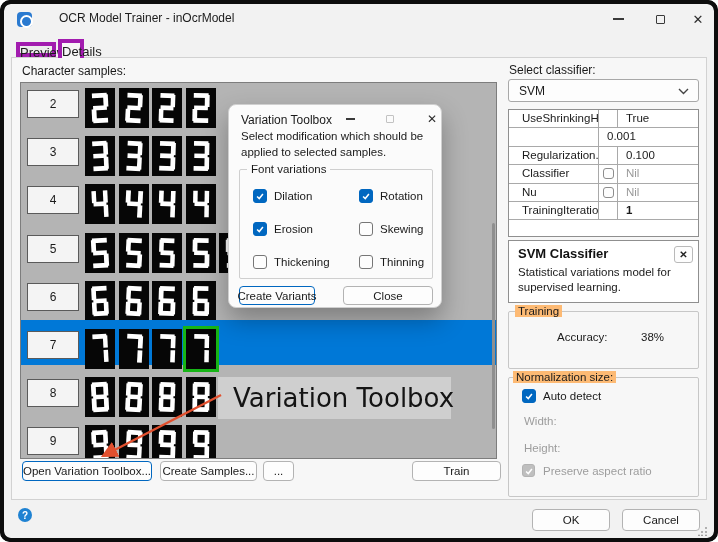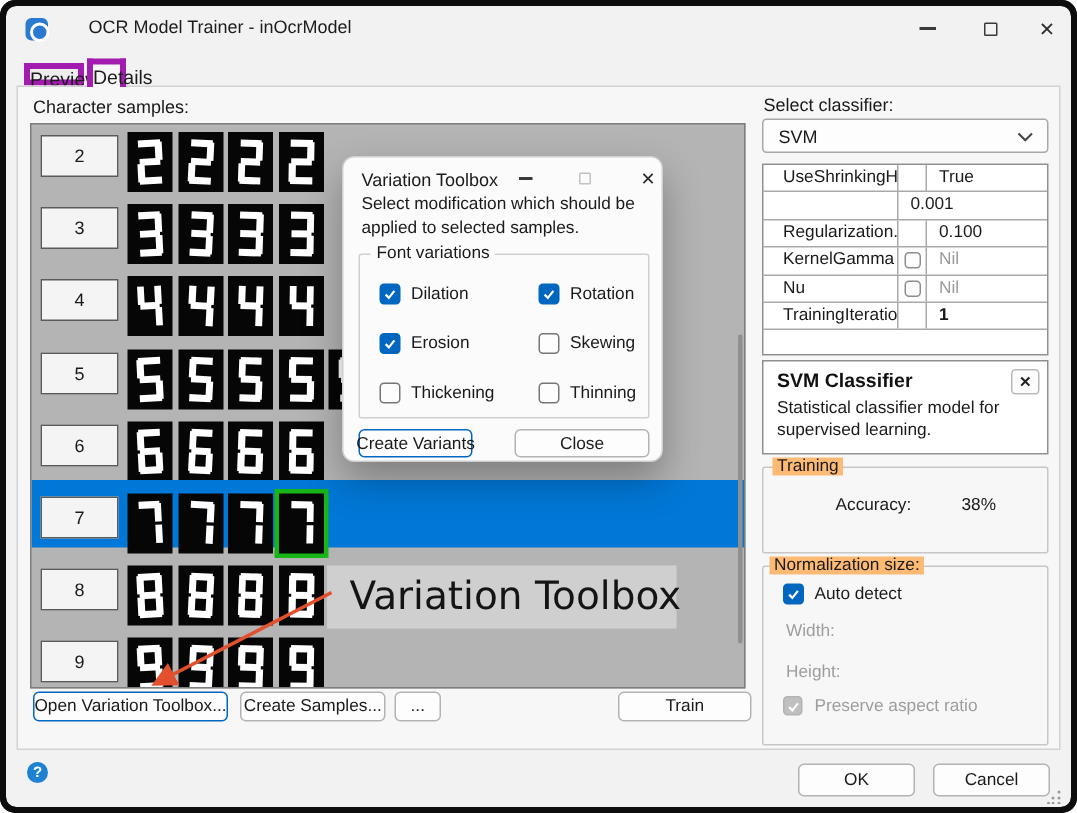--- a/index.html
+++ b/index.html
@@ -505,21 +505,21 @@
       <div class="prop-row">
         <div class="prop-check"></div>
         <div class="prop-value">0.001</div>
       </div>
       <div class="prop-row">
         <div class="prop-name">Regularization...</div>
         <div class="prop-check"></div>
         <div class="prop-value">0.100</div>
       </div>
       <div class="prop-row">
-        <div class="prop-name">KernelGamma</div>
+        <div class="prop-name">Classifier</div>
         <div class="prop-check">
           <div class="mini"></div>
         </div>
         <div class="prop-value nil">Nil</div>
       </div>
       <div class="prop-row">
         <div class="prop-name">Nu</div>
         <div class="prop-check">
           <div class="mini"></div>
         </div>
@@ -529,21 +529,21 @@
         <div class="prop-name">TrainingIteration</div>
         <div class="prop-check"></div>
         <div class="prop-value bold">1</div>
       </div>
     </div>
   <div class="abs" id="info-box">
     <div id="info-title">SVM Classifier</div>
     <div id="info-close">
         <span>✕</span>
       </div>
-    <div id="info-desc">Statistical classifier model for supervised learning.</div>
+    <div id="info-desc">Statistical variations model for supervised learning.</div>
   </div>
 
   <div class="abs groupbox" id="training-group"></div>
   <div class="abs group-label" id="training-label">Training</div>
   <div class="abs" id="accuracy-label">Accuracy:</div>
   <div class="abs" id="accuracy-value">38%</div>
 
   <div class="abs groupbox" id="norm-group"></div>
   <div class="abs group-label" id="norm-label">Normalization size:</div>
   <div class="abs cb checked" style="left:522px;top:389px;z-index:3;" id="auto-detect-cb">

